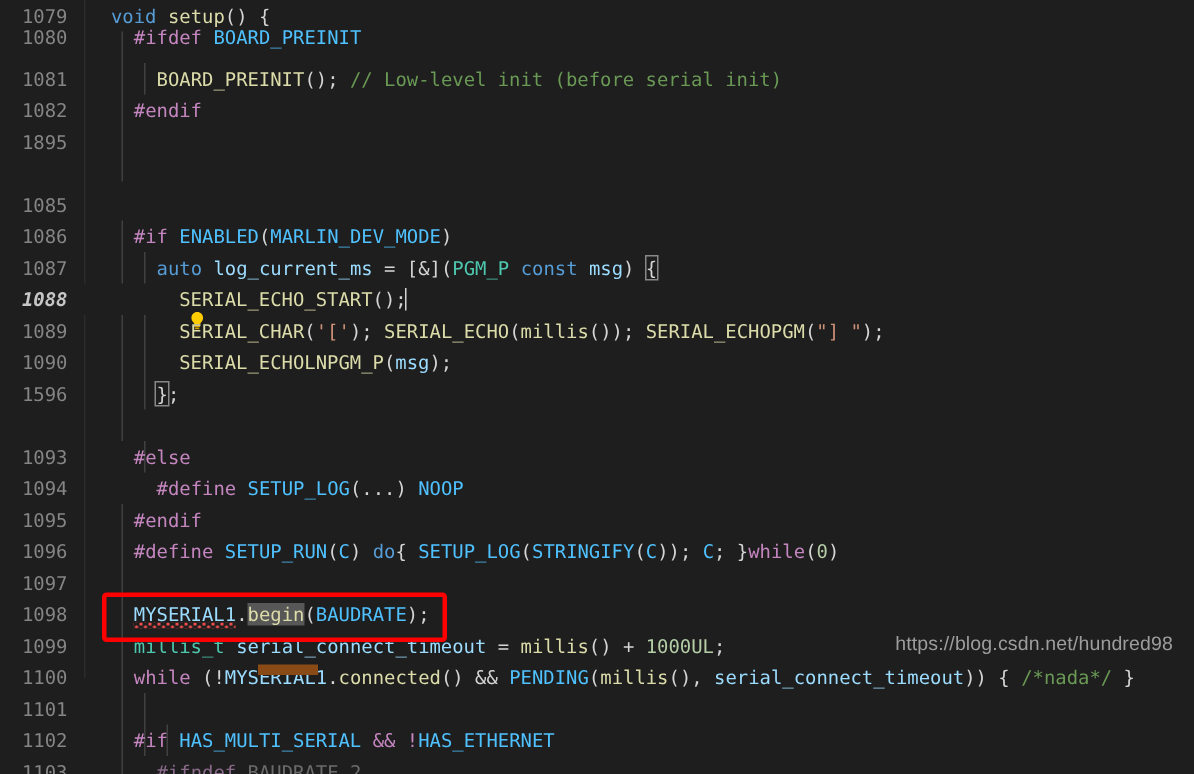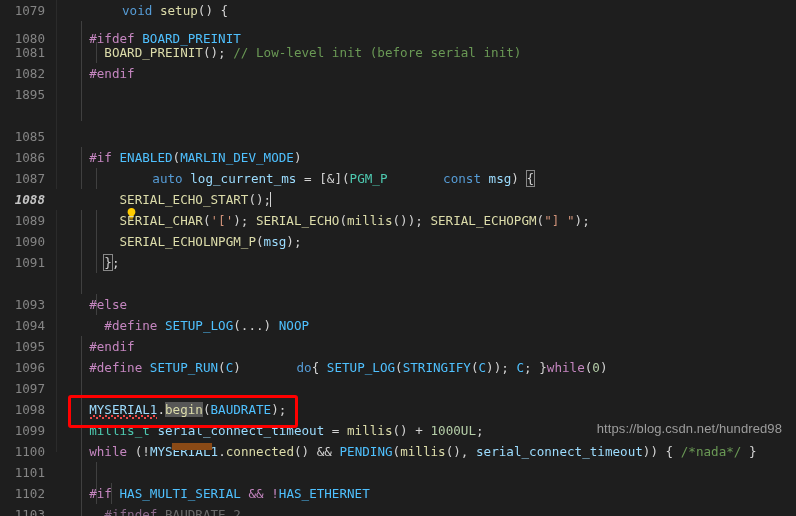--- a/index.html
+++ b/index.html
@@ -28,21 +28,21 @@
   }
   .code{
     position:absolute;left:74px;top:0;height:21px;line-height:21px;
     white-space:pre;color:#d4d4d4;
   }
   
   .gutter-line{position:absolute;left:56px;top:0;bottom:0;width:1px;background:#2b2b2b;}
   .guide{position:absolute;width:1px;background:#404040;}
 
   
-  .kw      {color:#569cd6;margin-left:48px;}  
+  .kw      {color:#569cd6;}  
   .kw2     {color:#c586c0;}  
   .pp      {color:#c586c0;}
   .fn      {color:#dcdcaa;}
   .id      {color:#9cdcfe;}
   .type    {color:#4ec9b0;}
   .macro   {color:#4fc1ff;}
   .num     {color:#b5cea8;}
   .str     {color:#ce9178;}
   .cmt     {color:#6a9955;}
   .op      {color:#d4d4d4;}
@@ -100,21 +100,21 @@
   <div class="guide" style="left:96px;top:462px;height:42px;"></div>
   <div class="guide" style="left:111px;top:483px;height:21px;"></div>
 
   <div class="rows">
 
     <div class="row" style="top:0px;position:absolute;left:0;right:0;">
       <span class="ln">1079</span>
       <span class="code"><span class="kw">void</span> <span class="fn">setup</span><span class="punc">() {</span></span>
     </div>
 
-    <div class="row" style="top:28px;position:absolute;left:0;right:0;padding-left:48px;">
+    <div class="row" style="top:14px;position:absolute;left:0;right:0;padding-left:48px;">
       <span class="ln">1080</span>
       <span class="code">  <span class="pp">#ifdef</span> <span class="macro">BOARD_PREINIT</span></span>
     </div>
 
     <div class="row" style="top:42px;position:absolute;left:0;right:0;">
       <span class="ln">1081</span>
       <span class="code">    <span class="fn">BOARD_PREINIT</span><span class="punc">();</span> <span class="cmt">// Low-level init (before serial init)</span></span>
     </div>
 
     <div class="row" style="top:63px;position:absolute;left:0;right:0;">
@@ -159,21 +159,21 @@
       <span class="ln">1089</span>
       <span class="code">      <span class="fn">SERIAL_CHAR</span><span class="punc">(</span><span class="str">'['</span><span class="punc">);</span> <span class="fn">SERIAL_ECHO</span><span class="punc">(</span><span class="fn">millis</span><span class="punc">());</span> <span class="fn">SERIAL_ECHOPGM</span><span class="punc">(</span><span class="str">"] "</span><span class="punc">);</span></span>
     </div>
 
     <div class="row" style="top:231px;position:absolute;left:0;right:0;">
       <span class="ln">1090</span>
       <span class="code">      <span class="fn">SERIAL_ECHOLNPGM_P</span><span class="punc">(</span><span class="id">msg</span><span class="punc">);</span></span>
     </div>
 
     <div class="row" style="top:252px;position:absolute;left:0;right:0;">
-      <span class="ln">1091</span>
+      <span class="ln">1596</span>
       <span class="code">    <span class="punc bracket-hl">}</span><span class="punc">;</span></span>
     </div>
 
 
     <div class="row" style="top:294px;position:absolute;left:0;right:0;">
       <span class="ln">1093</span>
       <span class="code">  <span class="pp">#else</span></span>
     </div>
 
     <div class="row" style="top:315px;position:absolute;left:0;right:0;">

